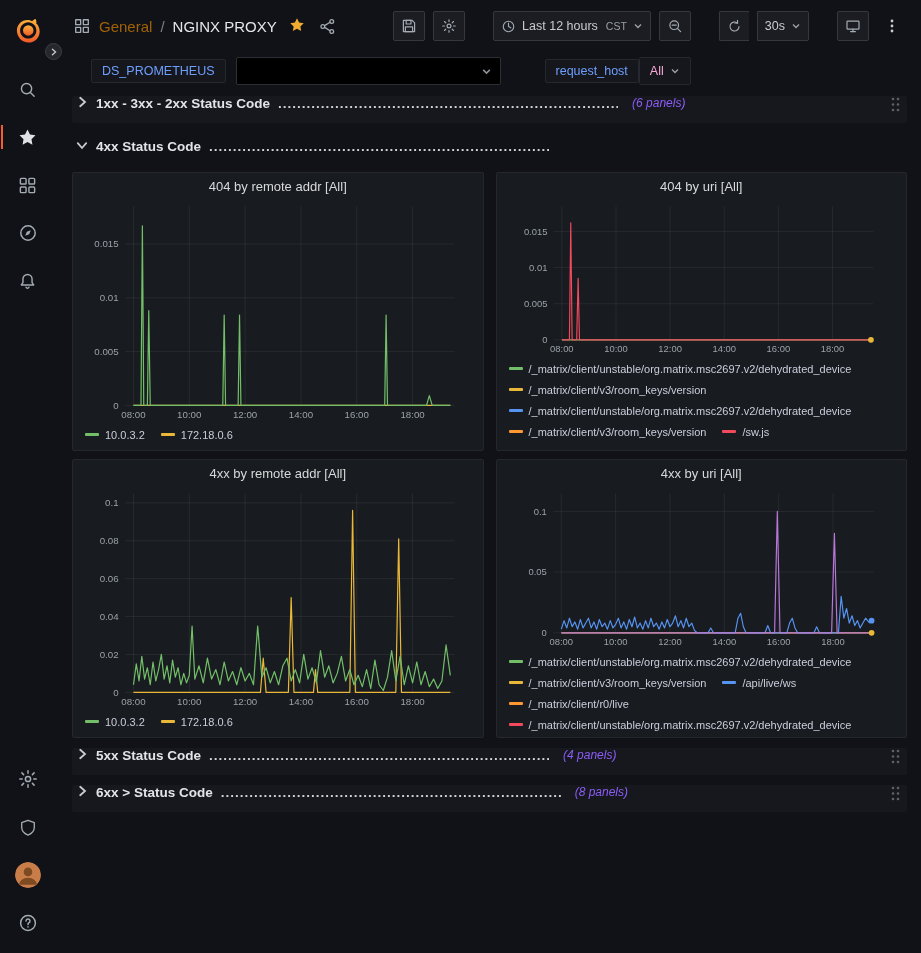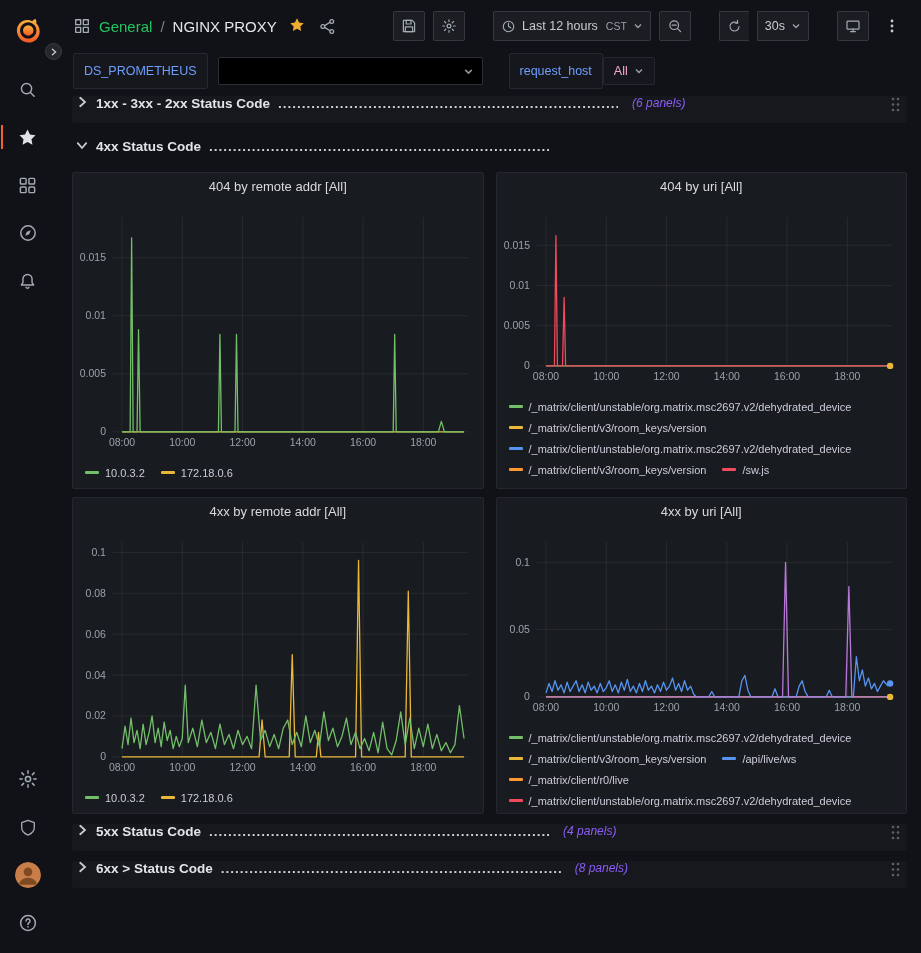--- a/index.html
+++ b/index.html
@@ -14,56 +14,56 @@
   .side-spacer { flex:1; }
   .side-item svg { display:block; }
   .icon-stroke { stroke:#a3abb3; fill:none; stroke-width:1.5; stroke-linecap:round; stroke-linejoin:round; }
   .avatar { width:26px; height:26px; border-radius:50%; overflow:hidden; display:block; }
   .expand-btn { position:absolute; left:45px; top:43px; width:17px; height:17px; border-radius:50%; background:#26272d; border:1px solid #3a3d43; color:#c8cbd0; display:flex; align-items:center; justify-content:center; z-index:9; cursor:pointer; }
 
   
   .main { margin-left:55px; height:100%; display:flex; flex-direction:column; }
   .header { height:52px; display:flex; align-items:center; padding:0 14px 0 18px; flex:none; }
   .crumb { display:flex; align-items:center; gap:8px; font-size:15px; }
-  .crumb .sec { color:#22c55e; }
+  .crumb .sec { color:#a16207; }
   .crumb .sep { color:#7b8087; }
   .crumb .ttl { color:#e4e5e9; font-weight:500; }
   .crumb .fav { margin-left:4px; }
   .hdr-spacer { flex:1; }
   .controls { display:flex; align-items:center; gap:8px; }
   .tbtn { height:30px; min-width:30px; display:inline-flex; align-items:center; justify-content:center; gap:6px; padding:0 7px; background:#1b1d22; border:1px solid #35383e; border-radius:2px; color:#c8cbd0; font-size:12.5px; cursor:pointer; white-space:nowrap; }
   .tbtn.noborder { background:transparent; border-color:transparent; }
   .tz { font-size:10.5px; color:#9aa0a8; margin-left:2px; }
   .joined-l { border-top-right-radius:0; border-bottom-right-radius:0; border-right:none; }
   .joined-r { border-top-left-radius:0; border-bottom-left-radius:0; }
   .gapw { width:12px; }
 
   .submenu { height:38px; display:flex; align-items:center; gap:10px; padding:0 14px 0 18px; flex:none; }
-  .var-label { height:36px; display:inline-flex; align-items:center; padding:0 10px; background:#16171c; border:1px solid #26282f; border-radius:2px; color:#6e9fff; font-size:12.5px; font-weight:500; cursor:pointer; }
+  .var-label { height:24px; display:inline-flex; align-items:center; padding:0 10px; background:#16171c; border:1px solid #26282f; border-radius:2px; color:#6e9fff; font-size:12.5px; font-weight:500; cursor:pointer;margin-left:18px; }
   .var-select-black { width:265px; height:28px; background:#000; border:1px solid #2c2f34; border-radius:2px; display:flex; align-items:center; justify-content:flex-end; padding:0 8px; cursor:pointer; }
   .var-value { height:28px; display:inline-flex; align-items:center; gap:6px; padding:0 10px; background:#16171c; border:1px solid #26282f; border-radius:2px; color:#f9a8d4; font-size:12.5px; cursor:pointer; }
   .vgroup { display:flex; align-items:center; gap:0; }
   .vgroup.spaced { margin-left:16px; }
 
   .content { flex:1; padding:6px 14px 0 17px; overflow:hidden; }
 
   
   .rowhdr { display:flex; gap:8px; height:27px; padding:0 6px 0 4px; border-radius:2px; cursor:pointer; }
   .rowhdr.collapsed { background:#17181d; }
   .rowhdr .rtitle { font-size:13.5px; font-weight:700; color:#e3e4e8; white-space:nowrap; }
   .rowhdr .rdots { font-size:13.5px; font-weight:700; color:#d4d5d9; letter-spacing:1px; overflow:hidden; white-space:nowrap; max-width:340px; }
   .rowhdr .rcount { font-size:12px; font-style:italic; color:#8b5cf6; margin-left:6px; white-space:nowrap; }
   .rowhdr .rspace { flex:1; }
   .row1 { margin-bottom:16px; }
   .rowexp { margin-bottom:7px; height:26px; }
   .row3 { margin-top:10px; margin-bottom:10px; }
 
   
   .grid { display:grid; grid-template-columns:1fr 1fr; column-gap:12px; row-gap:8px; }
-  .panel { background:#181b1f; border:1px solid #25272e; border-radius:2px; height:317px; display:flex; flex-direction:column; overflow:hidden; padding-bottom:4px; }
+  .panel { background:#181b1f; border:1px solid #25272e; border-radius:2px; height:279px; display:flex; flex-direction:column; overflow:hidden; padding-bottom:4px; }
   .panel-header { height:26px; flex:none; display:flex; align-items:center; justify-content:center; font-size:13px; font-weight:500; color:#d8d9da; cursor:pointer; }
   .panel-chart { flex:1; position:relative; min-height:0; }
   .panel-chart svg { position:absolute; inset:0; width:100%; height:100%; }
   .tick { font:10.5px "Liberation Sans",sans-serif; fill:#9aa3ab; }
   .panel-legend { flex:none; overflow:hidden; padding:2px 8px 0 12px; }
   .legend-sm { height:24px; }
   .legend-p2 { height:90px; }
   .legend-p4 { height:84px; }
   .legend-row { display:flex; gap:16px; height:21px; align-items:center; overflow:hidden; white-space:nowrap; }
   .legend-item { display:inline-flex; align-items:center; gap:6px; font-size:11px; color:#ccccdc; overflow:hidden; cursor:pointer; }

